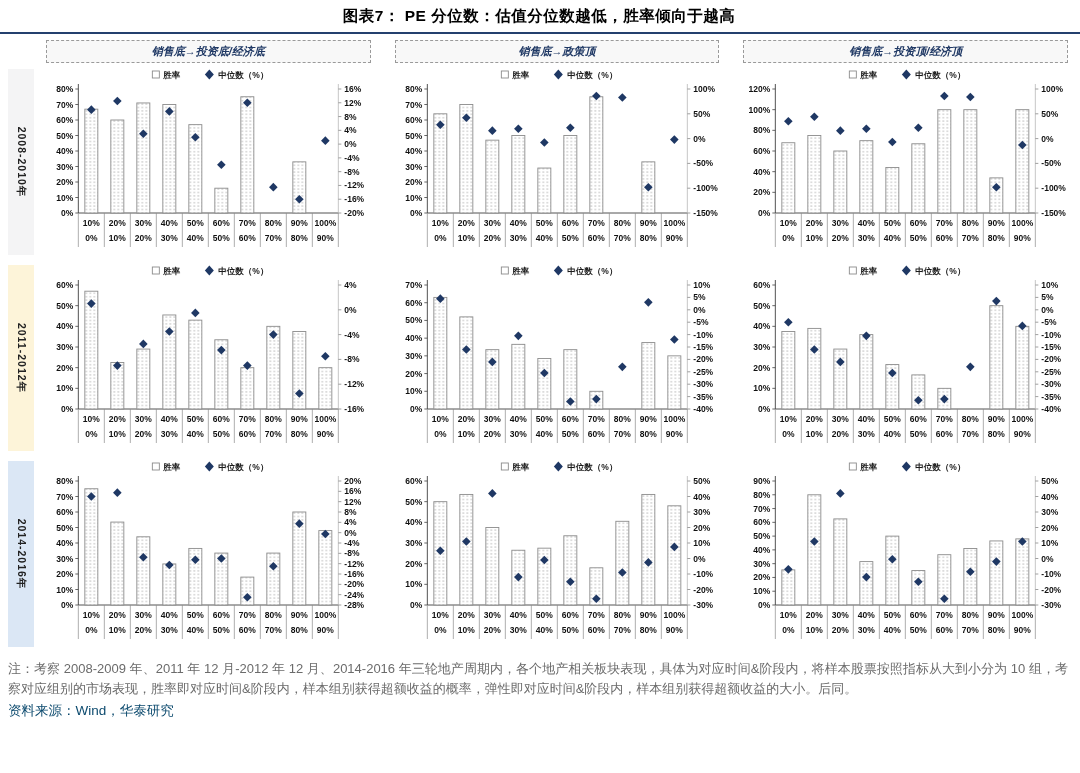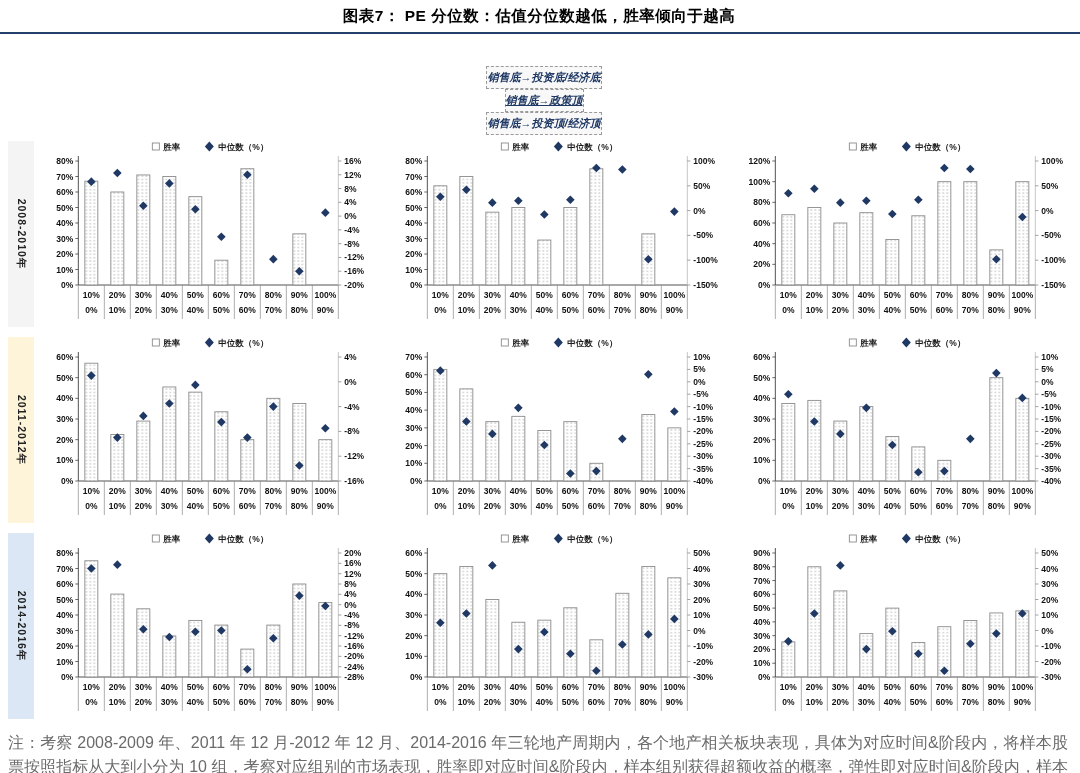--- a/index.html
+++ b/index.html
@@ -1,40 +1,40 @@
 <!DOCTYPE html>
 <html><head>
 <meta charset="utf-8">
 <style>
   html,body{margin:0;padding:0;background:#ffffff;width:1080px;height:773px;overflow:hidden;
     font-family:"Liberation Sans","DejaVu Sans",sans-serif;color:#000;}
   .title-bar{padding:6px 10px 5px 8px;font-size:15.5px;font-weight:bold;
     border-bottom:2px solid #24406e;letter-spacing:.5px;text-align:center;}
-  .header-row{display:flex;align-items:center;margin:6px 0 2px 8px;flex-direction:column;}
+  .header-row{display:flex;align-items:center;margin:6px 0 2px 8px;}
   .band-spacer{width:26px;flex:0 0 26px;}
   .col-header{flex:1;margin:0 12px;border:1px dashed #9a9a9a;background:#f8f8f8;
     text-align:center;font-size:11px;font-weight:bold;font-style:italic;color:#1f3864;
     padding:3px 0;}
   .chart-row{display:flex;margin-left:8px;margin-top:2px;}
   .row-band{width:26px;flex:0 0 26px;display:flex;align-items:center;justify-content:center;margin:4px 0;}
   .row-band span{transform:rotate(90deg);white-space:nowrap;font-size:10.5px;font-weight:bold;color:#222;letter-spacing:1px;}
   .chart-cell{flex:1;min-width:0;text-align:center;}
   svg{display:block;font-family:"Liberation Sans","DejaVu Sans",sans-serif;}
-  .note-block{color:#6b6b6b;font-size:16px;line-height:1.5;padding:8px 12px 0 8px;text-align:justify;}
+  .note-block{color:#6b6b6b;font-size:13px;line-height:1.5;padding:8px 12px 0 8px;text-align:justify;}
   .source-block{color:#6b6b6b;font-size:13.5px;padding:4px 12px 6px 8px;}
 </style>
 </head>
 <body>
 
 <div class="title-bar" style="border-bottom-color: rgb(36, 64, 110);">图表7： PE 分位数：估值分位数越低，胜率倾向于越高</div>
 
 <div class="header-row">
   <div class="band-spacer"></div>
   <div class="col-header" style="color: rgb(31, 56, 100);">销售底→投资底/经济底</div>
-  <div class="col-header" style="color: rgb(31, 56, 100); text-decoration: underline;">销售底→政策顶</div>
+  <div class="col-header" style="color: rgb(31, 56, 100);">销售底→政策顶</div>
   <div class="col-header" style="color: rgb(31, 56, 100);">销售底→投资顶/经济顶</div>
 </div>
 
 <div>
   <div class="chart-row">
     <div class="row-band" style="background: rgb(244, 244, 245);">
         <span>2008-2010年</span>
       </div>
     <div class="chart-cell">
         <svg viewBox="0 0 344 194" width="100%" height="194">

